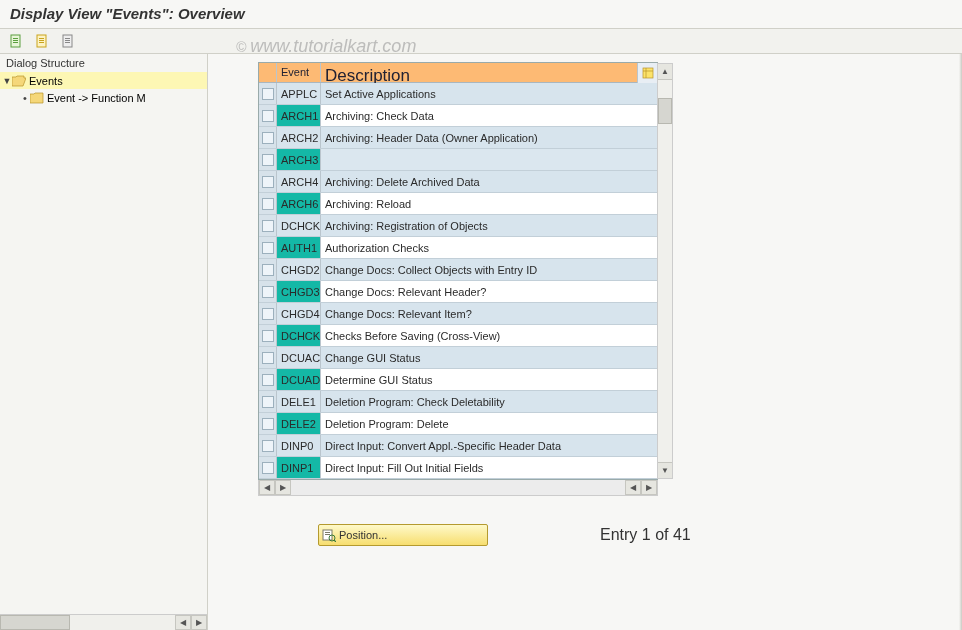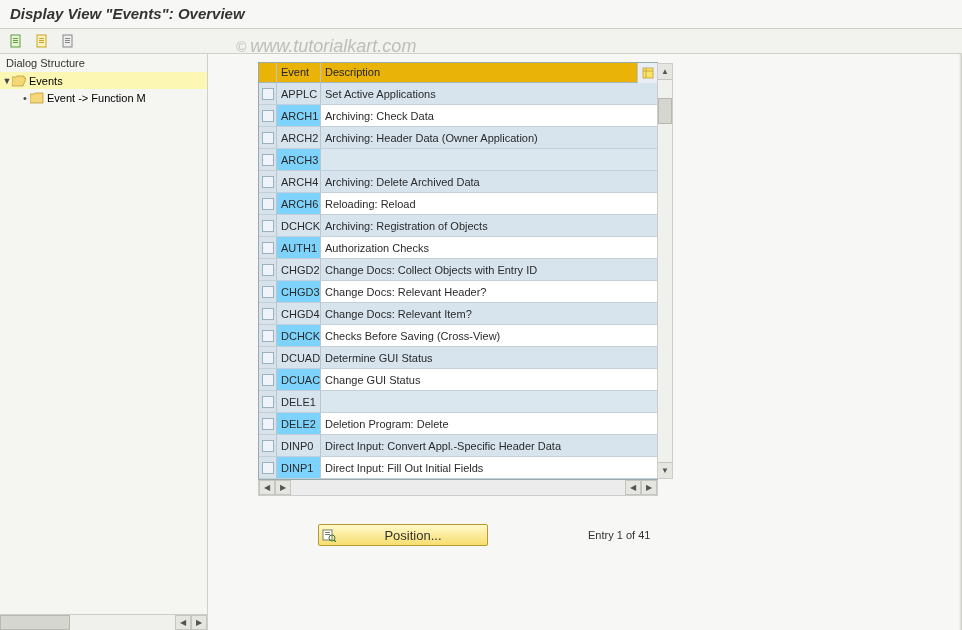--- a/index.html
+++ b/index.html
@@ -28,50 +28,50 @@
   .left-hscroll { height: 16px; border-top: 1px solid #ccc; background: #ececec; display: flex; align-items: center; }
   .hs-track { flex:1; background:#f0f0ec; height:100%; position:relative; }
   .hs-thumb { position:absolute; left:0; top:0; height:100%; width:40%; background:#d6d6d0; border:1px solid #b8b8b0; }
   .hs-btn { width:16px; height:100%; background:#e6e6e0; border:1px solid #c6c6c0; display:flex; align-items:center; justify-content:center; font-size:8px; color:#555; cursor:pointer; }
 
   
   .right { flex:1; display:flex; flex-direction:column; background:#f7f7f5; padding: 8px 10px 0 8px; position:relative; }
 
   
   .table-wrap { width: 400px; border: 1px solid #9aa; background:#dbe7ef; position:relative; }
-  .thead { display:flex; background:#eab308; border-bottom:1px solid #a9b6bf; height:20px; }
+  .thead { display:flex; background:#fdba74; border-bottom:1px solid #a9b6bf; height:20px; }
   .sel-col { width:18px; border-right:1px solid #bac5cd; }
   .ev-col { width:44px; border-right:1px solid #bac5cd; padding:3px 4px; font-size:11px; color:#223; }
-  .desc-col { flex:1; padding:3px 4px; font-size:11px; color:#223; position:relative; }
+  .desc-col { flex:1; padding:3px 4px; font-size:17px; color:#223; position:relative; }
   .col-config { position:absolute; right:0; top:0; width:20px; height:20px; background:#e8eef4; border-left:1px solid #bac5cd; display:flex; align-items:center;justify-content:center; cursor:pointer; }
   .tbody { }
   .trow { display:flex; height:22px; border-bottom:1px solid #c2cfd8; }
   .trow .sel-col { background:#d7e2ea; display:flex; align-items:center; justify-content:center; cursor:pointer; }
   .sel-box { width:12px; height:12px; background:#eef4f9; border:1px solid #9cb0bd; }
-  .trow .ev-col { background:#7dd3fc; display:flex; align-items:center; font-size:11px; color:#294; color:#2a2a2a; }
+  .trow .ev-col { background:#14b8a6; display:flex; align-items:center; font-size:11px; color:#294; color:#2a2a2a; }
   .trow .desc-col { background:#ffffff; display:flex; align-items:center; font-size:11px; color:#2a2a2a; }
   .trow:nth-child(odd) .ev-col, .trow:nth-child(odd) .desc-col { background:#d7e4ed; }
 
   
   .vscroll { position:absolute; right:-16px; top:0; width:16px; height:100%; background:#ececec; border:1px solid #ccc; display:flex; flex-direction:column; }
   .vs-btn { height:16px; background:#e6e6e0; border-bottom:1px solid #c6c6c0; display:flex; align-items:center; justify-content:center; font-size:8px; color:#555; cursor:pointer; }
   .vs-btn.bot { border-bottom:none; border-top:1px solid #c6c6c0; }
   .vs-track { flex:1; position:relative; background:#f0f0ec; }
   .vs-thumb { position:absolute; top:18px; left:0; width:100%; height:26px; background:#d6d6d0; border:1px solid #b8b8b0; }
 
   
   .table-hscroll { width:400px; height:16px; background:#ececec; border:1px solid #ccc; border-top:none; display:flex; align-items:center; justify-content:center; }
   .thb { width:16px; height:100%; background:#e6e6e0; border:1px solid #c6c6c0; display:flex; align-items:center; justify-content:center; font-size:8px; color:#555; cursor:pointer; }
 
   
   .footer { margin-top: 28px; display:flex; align-items:center; gap: 100px; padding-left: 60px; }
   .position-btn { width: 170px; height:22px; background: linear-gradient(#fef9c9, #f7de6f); border:1px solid #b49a2f; border-radius:2px; display:flex; align-items:center; cursor:pointer; }
   .position-btn .pos-icon { width:20px; display:flex; align-items:center; justify-content:center; }
-  .position-btn .pos-label { flex:1; text-align:center; font-size:13px; color:#333; }
-  .entry-text { font-size:11px; color:#333; }
+  .position-btn .pos-label { flex:1; text-align:left; font-size:11px; color:#333; }
+  .entry-text { font-size:16px; color:#333;margin-left:12px; }
 
   
   .watermark { position:absolute; top: 36px; left: 236px; font-size:18px; font-style:italic; font-family: Georgia, 'Times New Roman', serif; color: rgba(160,160,160,0.65); pointer-events:none; display:flex; align-items:center; gap:4px; }
   .wm-copy { font-size:14px; }
 
   .right-border { position:absolute; top:0; right:0; width:3px; height:100%; background: linear-gradient(to left, #c9c9c2, transparent); }
 </style>
 </head>
 <body>
 
@@ -188,21 +188,21 @@
                 <div class="sel-box"></div>
               </div>
               <div class="ev-col">ARCH4</div>
               <div class="desc-col">Archiving: Delete Archived Data</div>
             </div>
             <div class="trow">
               <div class="sel-col">
                 <div class="sel-box"></div>
               </div>
               <div class="ev-col">ARCH6</div>
-              <div class="desc-col">Reloading: Reload</div>
+              <div class="desc-col">Archiving: Reload</div>
             </div>
             <div class="trow">
               <div class="sel-col">
                 <div class="sel-box"></div>
               </div>
               <div class="ev-col">DCHCK</div>
               <div class="desc-col">Archiving: Registration of Objects</div>
             </div>
             <div class="trow">
               <div class="sel-col">
@@ -236,35 +236,36 @@
               <div class="sel-col">
                 <div class="sel-box"></div>
               </div>
               <div class="ev-col">DCHCK</div>
               <div class="desc-col">Checks Before Saving (Cross-View)</div>
             </div>
             <div class="trow">
               <div class="sel-col">
                 <div class="sel-box"></div>
               </div>
+              <div class="ev-col">DCUAC</div>
+              <div class="desc-col">Change GUI Status</div>
+            </div>
+            <div class="trow">
+              <div class="sel-col">
+                <div class="sel-box"></div>
+              </div>
               <div class="ev-col">DCUAD</div>
               <div class="desc-col">Determine GUI Status</div>
             </div>
             <div class="trow">
               <div class="sel-col">
                 <div class="sel-box"></div>
               </div>
-              <div class="ev-col">DCUAC</div>
-              <div class="desc-col">Change GUI Status</div>
-            </div>
-            <div class="trow">
-              <div class="sel-col">
-                <div class="sel-box"></div>
-              </div>
               <div class="ev-col">DELE1</div>
+              <div class="desc-col">Deletion Program: Check Deletability</div>
             </div>
             <div class="trow">
               <div class="sel-col">
                 <div class="sel-box"></div>
               </div>
               <div class="ev-col">DELE2</div>
               <div class="desc-col">Deletion Program: Delete</div>
             </div>
             <div class="trow">
               <div class="sel-col">

